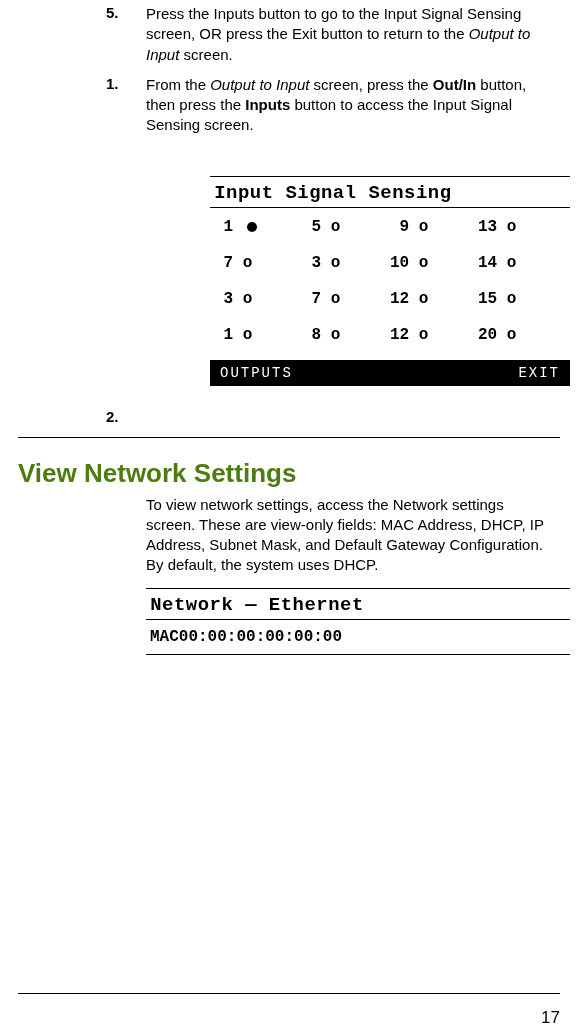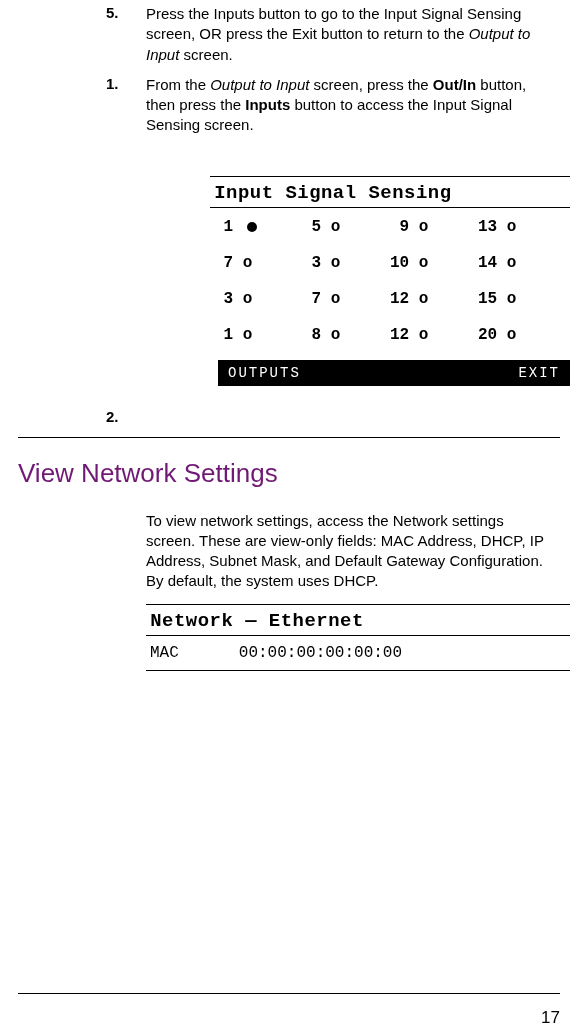--- a/index.html
+++ b/index.html
@@ -19,23 +19,23 @@
   }
   .h2 {
     font-style: italic;
     font-size: 22px;
     font-weight: normal;
     margin: 14px 0 8px 6px;
     color:#111;
   }
   .h1 {
     font-size: 26px;
-    font-weight: normal;
-    margin: 20px 0 22px 0;
-    color:#701a75;
+    font-weight: bold;
+    margin: 20px 0 6px 0;
+    color:#4d7c0f;
   }
   .section-rule {
     border: none;
     border-top: 1px solid #000;
     margin: 12px 0 8px 0;
   }
   .body-para {
     font-size: 15px;
     line-height: 1.35;
     margin-left: 128px;
@@ -82,33 +82,31 @@
   }
   .lcd-bar {
     background:#000;
     color:#fff;
     display:flex;
     justify-content: space-between;
     font-size:14px;
     letter-spacing: 2px;
     padding:5px 10px;
     font-family:"Courier New", monospace;
-    margin-left:8px;
   }
   .lcd2 {
     margin: 8px 0 0 128px;
     width: 424px;
     font-family: "Courier New", monospace;
   }
   .net-row {
     display:flex;
     font-size:16px;
-    font-weight:normal;
+    font-weight:bold;
     padding:8px 4px;
-    gap: 60px;
   }
   .page-num {
     position:absolute;
     bottom: 8px;
     right: 18px;
     font-size: 17px;
   }
   .footer-rule {
     position:absolute;
     bottom: 34px;

